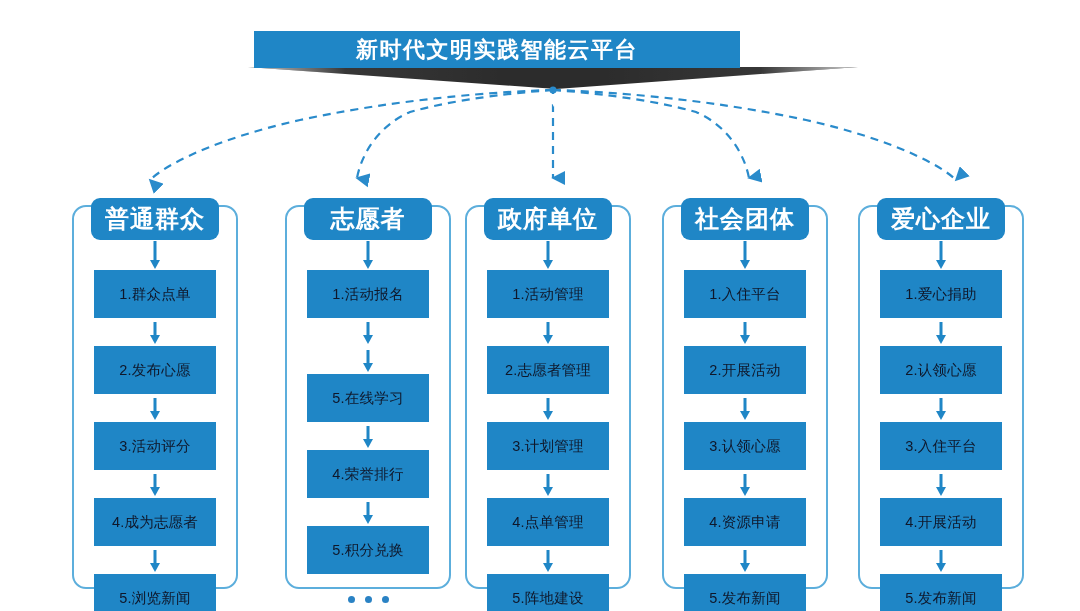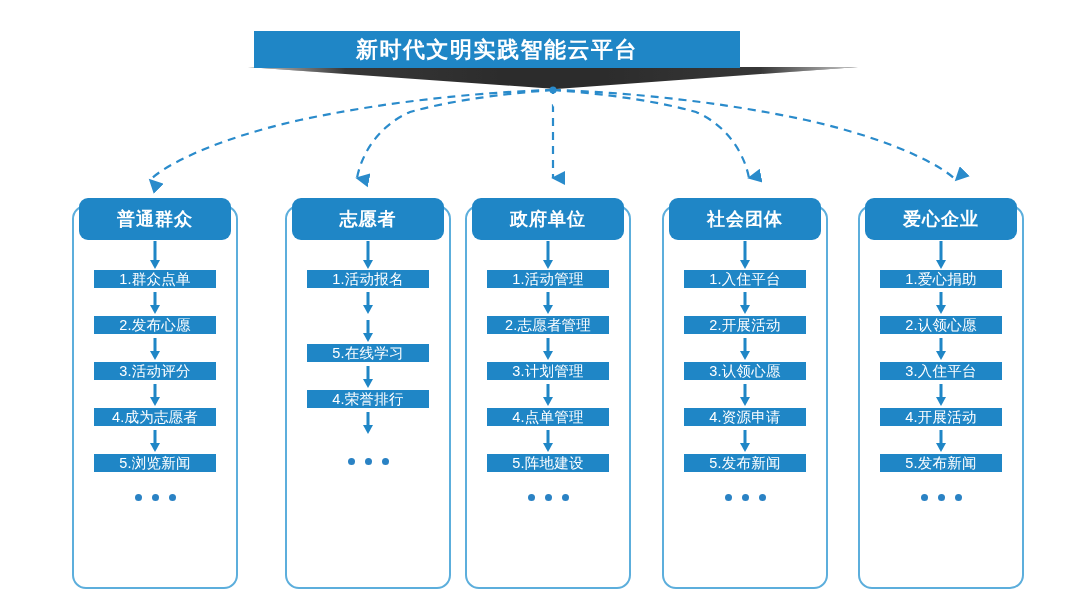--- a/index.html
+++ b/index.html
@@ -106,52 +106,52 @@
     border: 2px solid #5CAEDC;
     border-radius: 14px;
     background: #ffffff;
     z-index: 1;
   }
   .col-head {
     position: absolute;
     top: -9px;
     left: 50%;
     transform: translateX(-50%);
-    width: 152px;
+    width: 128px;
     height: 42px;
     background: #1F86C6;
     border-radius: 9px;
     display: flex;
     align-items: center;
     justify-content: center;
     color: #ffffff;
-    font-size: 18px;
+    font-size: 24px;
     font-weight: bold;
     letter-spacing: 1px;
     z-index: 6;
     box-sizing: border-box;
   }
   .col-body {
     position: absolute;
     left: 0;
     right: 0;
     top: 63px;
     display: flex;
     flex-direction: column;
     align-items: center;
     z-index: 5;
   }
   .item-box {
     width: 122px;
-    height: 18px;
+    height: 48px;
     background: #1F86C6;
     display: flex;
     align-items: center;
     justify-content: center;
-    color: #ffffff;
+    color: #0f172a;
     font-size: 14.5px;
     letter-spacing: 0.2px;
     white-space: nowrap;
     box-sizing: border-box;
     text-align: right;
   }
   .arrow-down {
     width: 14px;
     height: 28px;
     position: relative;
@@ -278,20 +278,21 @@
       <div class="col-head">志愿者</div>
       <div class="arrow-head-link"></div>
       <div class="col-body">
         <div class="item-box">1.活动报名</div>
         <div class="arrow-down"></div>
         <div class="arrow-down"></div>
         <div class="item-box">5.在线学习</div>
         <div class="arrow-down"></div>
         <div class="item-box">4.荣誉排行</div>
         <div class="arrow-down"></div>
+        <div class="item-box">5.积分兑换</div>
         <div class="ellipsis">
           <span></span>
           <span></span>
           <span></span>
         </div>
       </div>
     </div>
   <div class="column" id="col-2" style="left:465px;">
       <div class="col-head">政府单位</div>
       <div class="arrow-head-link"></div>

